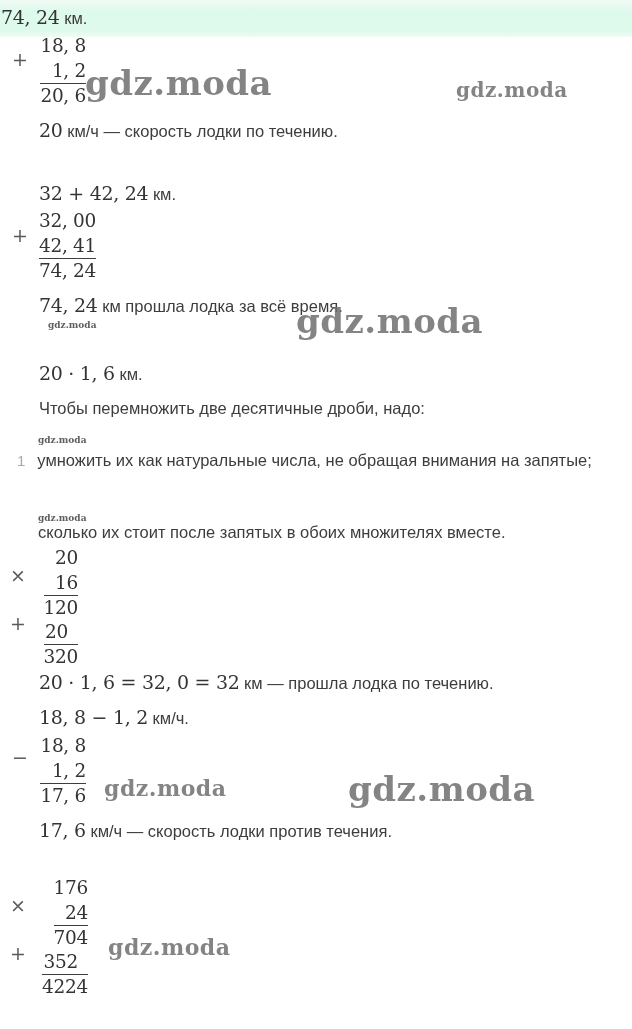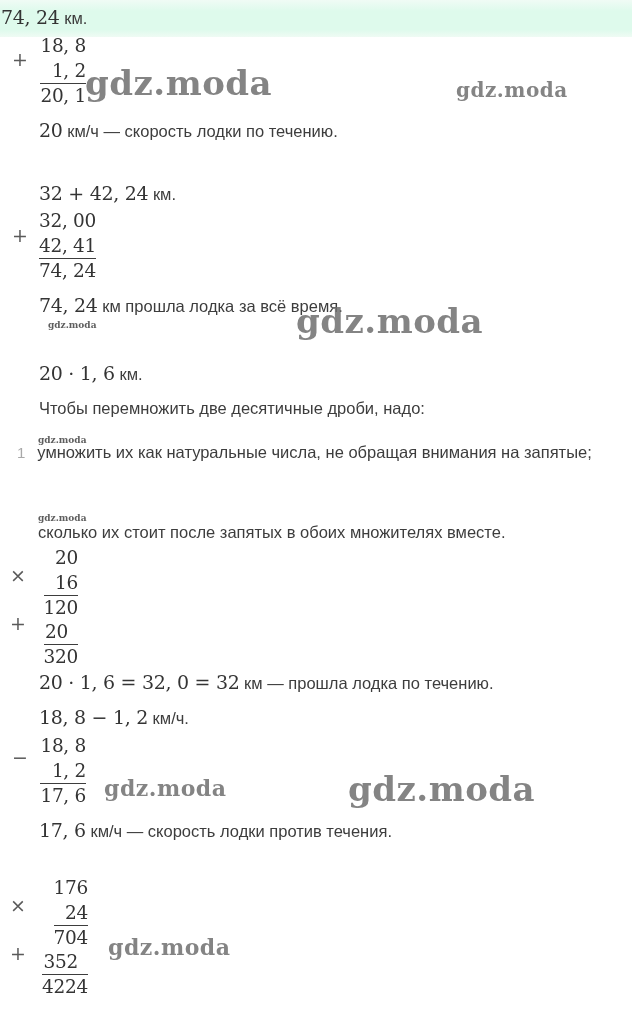--- a/index.html
+++ b/index.html
@@ -45,38 +45,38 @@
   .band {
     position: absolute; left: 0; top: 320; width: 632px; height: 37px;
     background: linear-gradient(180deg, #f0fbf5 0%, #defaec 30%, #defaec 80%, #effbf4 100%);
   }
   .band-text { position: absolute; left: 1px; top: 6px; white-space: nowrap; }
   
   .li-num {
     font-family: "Liberation Sans", sans-serif; font-size: 15px; color: #a9a9a9;
     display: inline-block; margin-right: 12px;
   }
-  .li { position: absolute; left: 17px; white-space: nowrap; }
+  .li { position: absolute; left: 17px; white-space: nowrap; margin-top: 8px; }
   .li-cont { position: absolute; left: 38px; white-space: nowrap; }
 </style>
 </head>
 <body>
 
 <div class="page">
 
   <div class="tl" style="top:6px">
     <span class="m">18, 8 + 1, 2</span><span class="s"> км/ч.</span>
   </div>
 
   <div class="col" style="left:12px; top:34px; width:74px; height:76px">
     <span class="sign" style="top:14px">+</span>
     <div class="nums">
       <span class="row">18, 8</span>
       <span class="row">1, 2</span>
-      <span class="row ruled">20, 1</span>
+      <span class="row ruled">20, 6</span>
     </div>
   </div>
 
   <div class="wm wm-big" style="left:85px; top:66px">gdz.moda</div>
   <div class="wm wm-small" style="left:456px; top:80px">gdz.moda</div>
 
   <div class="tl" style="top:119px">
     <span class="m">20</span><span class="s"> км/ч — скорость лодки по течению.</span>
   </div>
 

